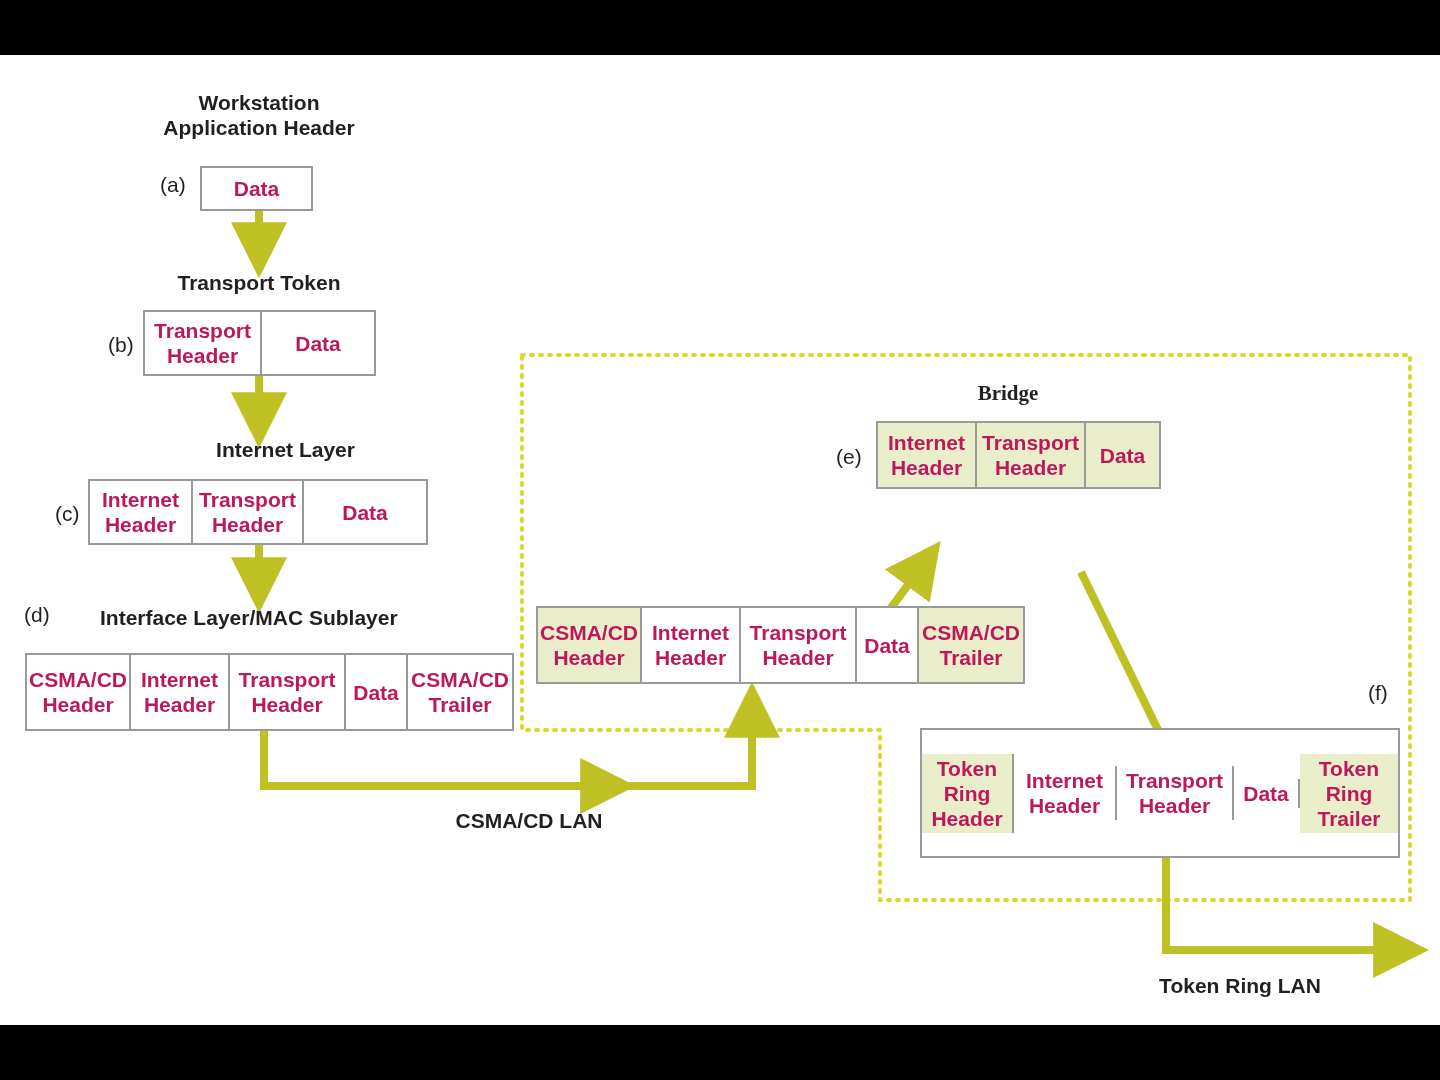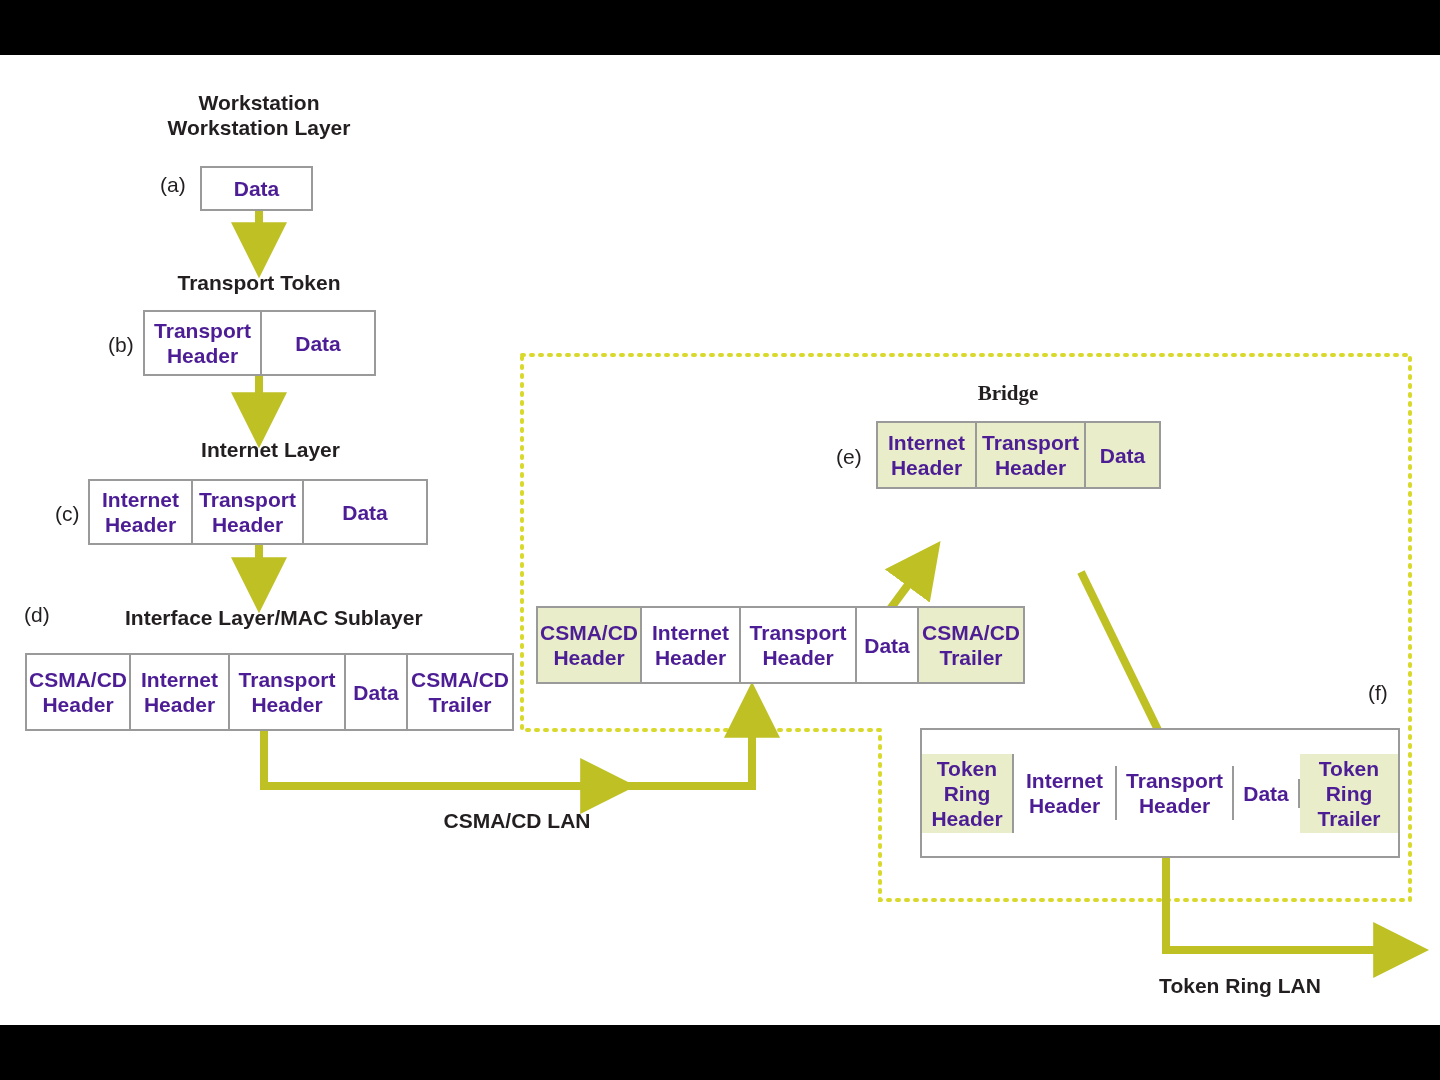--- a/index.html
+++ b/index.html
@@ -60,21 +60,21 @@
     border: 2px solid #9a9a9a;
     background: #ffffff;
   }
   .cell {
     box-sizing: border-box;
     border-right: 2px solid #9a9a9a;
     display: flex;
     align-items: center;
     justify-content: center;
     text-align: center;
-    color: #4c1d95;
+    color: #be185d;
     font-weight: bold;
     font-size: 21px;
     line-height: 25px;
     padding: 2px 3px;
     background: transparent;
     overflow: hidden;
   }
   .cell:last-child {
     border-right: none;
   }
@@ -110,57 +110,57 @@
 
       <path d="M 862,592 L 922,511" fill="none" stroke="#bfc024" stroke-width="8" marker-end="url(#ah)"></path>
 
       <path d="M 1081,517 L 1178,716" fill="none" stroke="#bfc024" stroke-width="8" marker-end="url(#ah)"></path>
 
       <path d="M 1166,803 L 1166,895 L 1398,895" fill="none" stroke="#bfc024" stroke-width="8" stroke-linejoin="miter" marker-end="url(#ah)"></path>
     </svg>
 
     <div class="lbl ctr" style="left:259px; top:35px;">
       <span>Workstation</span><br>
-      <span>Workstation Layer</span>
+      <span>Application Header</span>
     </div>
 
     <div class="tag" style="left:160px; top:118px;">(a)</div>
     <div class="packet" id="pk-a" style="left:200px; top:111px; height:45px;">
         <div class="cell" style="width: 109px;">Data</div>
       </div>
 
     <div class="lbl ctr" style="left:259px; top:215px;">Transport Token</div>
 
     <div class="tag" style="left:108px; top:278px;">(b)</div>
     <div class="packet" id="pk-b" style="left:143px; top:255px; height:66px;">
         <div class="cell" style="width: 117px;">Transport<br>Header</div>
         <div class="cell" style="width: 112px;">Data</div>
       </div>
 
-    <div class="lbl ctr" style="left:259px; top:382px;padding-left:23px;">Internet Layer</div>
+    <div class="lbl ctr" style="left:274px; top:382px;padding-left:23px;">Internet Layer</div>
 
     <div class="tag" style="left:55px; top:447px;">(c)</div>
     <div class="packet" id="pk-c" style="left:88px; top:424px; height:66px;">
         <div class="cell" style="width: 103px;">Internet<br>Header</div>
         <div class="cell" style="width: 111px;">Transport<br>Header</div>
         <div class="cell" style="width: 122px;">Data</div>
       </div>
 
     <div class="tag" style="left:24px; top:548px;">(d)</div>
-    <div class="lbl" style="left:125px; top:550px;">Interface Layer/MAC Sublayer</div>
+    <div class="lbl" style="left:100px; top:550px;">Interface Layer/MAC Sublayer</div>
 
     <div class="packet" id="pk-d" style="left:25px; top:598px; height:78px;">
         <div class="cell" style="width: 104px;">CSMA/CD<br>Header</div>
         <div class="cell" style="width: 99px;">Internet<br>Header</div>
         <div class="cell" style="width: 116px;">Transport<br>Header</div>
         <div class="cell" style="width: 62px;">Data</div>
         <div class="cell" style="width: 104px;">CSMA/CD<br>Trailer</div>
       </div>
 
-    <div class="lbl ctr" style="left:517px; top:753px;">CSMA/CD LAN</div>
+    <div class="lbl ctr" style="left:529px; top:753px;">CSMA/CD LAN</div>
 
     <div class="packet" id="pk-lan" style="left:536px; top:551px; height:78px;">
         <div class="cell fill" style="width: 104px;">CSMA/CD<br>Header</div>
         <div class="cell" style="width: 99px;">Internet<br>Header</div>
         <div class="cell" style="width: 116px;">Transport<br>Header</div>
         <div class="cell" style="width: 62px;">Data</div>
         <div class="cell fill" style="width: 104px;">CSMA/CD<br>Trailer</div>
       </div>
 
     <div class="lbl ctr" style="left:1008px; top:326px;font-family:Liberation Serif, serif;">Bridge</div>

